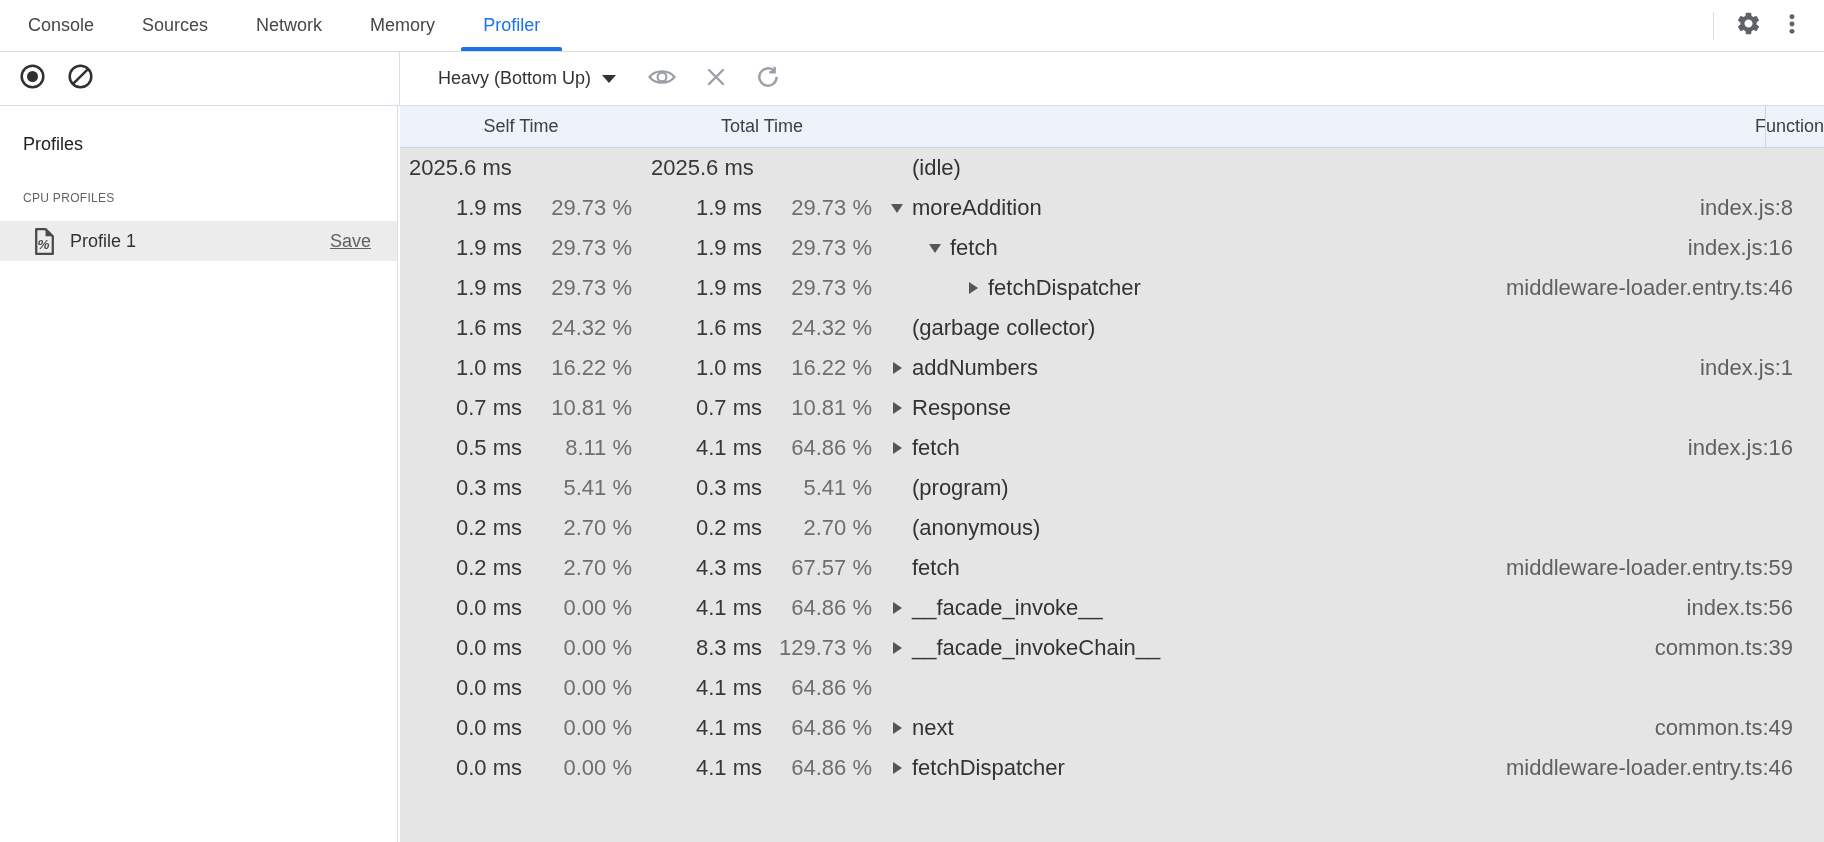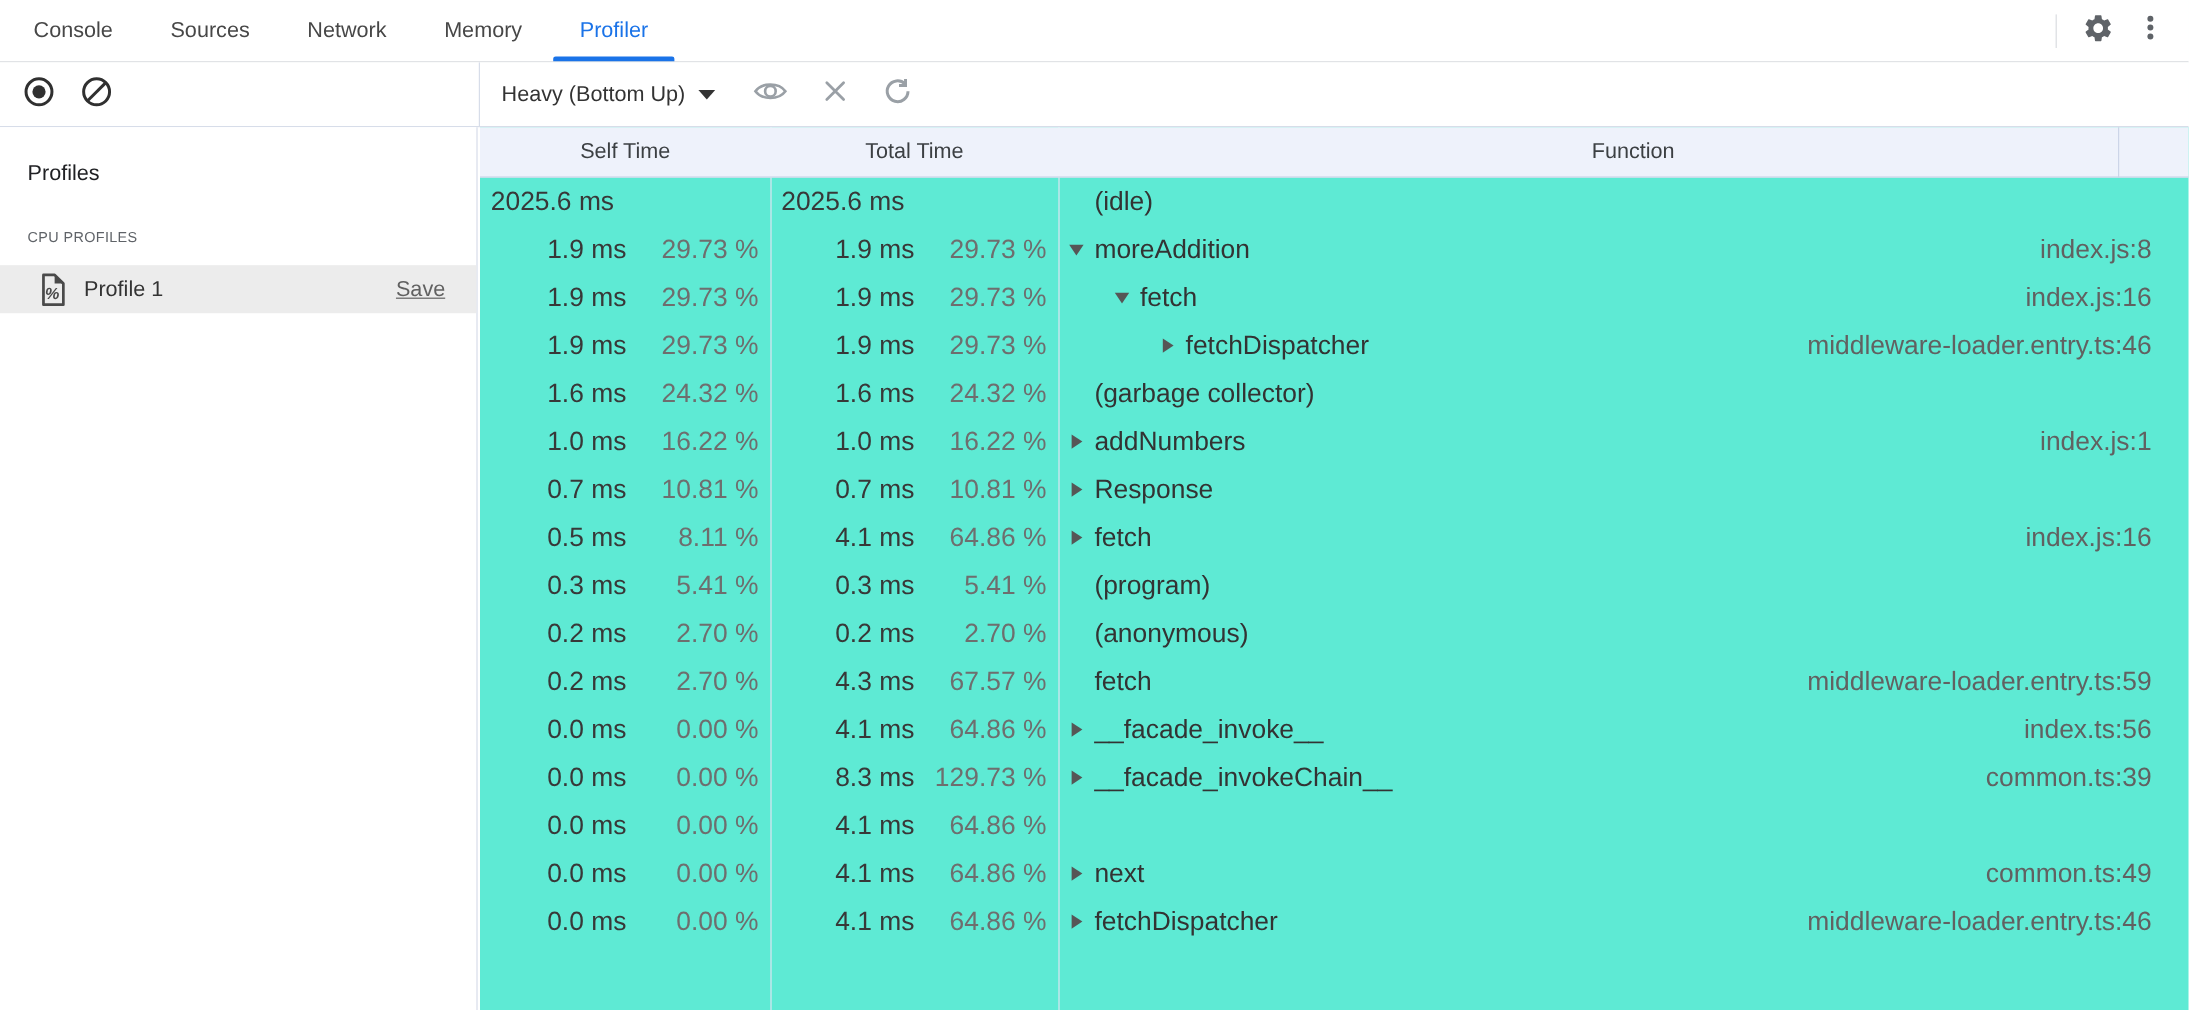--- a/index.html
+++ b/index.html
@@ -25,21 +25,21 @@
     background:var(--accent,#1a73e8); border-radius:2px 2px 0 0;
   }
   .tab-actions { margin-left:auto; display:flex; align-items:center; padding-right:12px; }
   .vdiv { width:1px; height:28px; background:#dadce0; margin-right:14px; }
   .icon-btn {
     width:40px; height:40px; display:flex; align-items:center; justify-content:center;
     cursor:pointer; border-radius:4px; flex:none;
   }
 
   
-  .toolbar { display:flex; height:54px; border-bottom:1px solid #d7dde9; background:#fff; }
+  .toolbar { display:flex; height:54px; border-bottom:1px solid #d7dde9; background:#fff;gap:20px; }
   .toolbar-left {
     width:400px; flex:none; display:flex; align-items:center;
     padding-left:12px; border-right:1px solid #d7dde9; gap:8px;
   }
   .toolbar-right { flex:1; display:flex; align-items:center; padding-left:18px; }
   .dropdown { display:flex; align-items:center; cursor:pointer; }
   .dropdown-label { font-size:18px; color:#333; white-space:nowrap; }
   .caret-down {
     width:0; height:0; margin-left:11px;
     border-left:7px solid transparent; border-right:7px solid transparent;
@@ -58,29 +58,29 @@
     margin-top:16px; height:40px; display:flex; align-items:center;
     background:var(--selbg,#ececec); padding:0 26px 0 32px; cursor:pointer;
   }
   .profile-name { font-size:18px; color:#333; margin-left:13px; }
   .save-link {
     margin-left:auto; font-size:18px; color:var(--link,#616161);
     text-decoration:underline; cursor:pointer;
   }
 
   
-  .main { position:absolute; left:400px; top:106px; right:0; bottom:0; background:#5eead4; }
+  .main { position:absolute; left:400px; top:106px; right:0; bottom:0; background:#e5e5e5; }
   .grid-header {
     position:absolute; top:0; left:0; right:0; height:42px;
     background:var(--hdrbg,#eef2fb); border-bottom:1px solid #ccd5e8;
     display:flex; align-items:center; font-size:18px; color:#3c4043;
   }
   .h-self { width:242px; text-align:center; }
   .h-total { width:240px; text-align:center; }
-  .h-fn { flex:1; padding-left:16px; text-align:center; }
+  .h-fn { flex:1; padding-left:16px; text-align:right; }
   .vline { position:absolute; top:0; bottom:0; width:1px; background:var(--gridline,#dde4f2); }
   .vline.l1 { left:242px; }
   .vline.l2 { left:482px; }
   .vline.hdr-r { left:1365px; bottom:auto; height:42px; background:#ccd5e8; }
 
   .grid-rows { position:absolute; top:42px; left:0; right:0; bottom:0; overflow:hidden; font-size:22px; }
   .row { height:40px; display:flex; align-items:center; }
   .c-self, .c-total { flex:none; display:flex; align-items:center; padding-right:10px; height:100%; }
   .c-self { width:242px; }
   .c-total { width:240px; }

